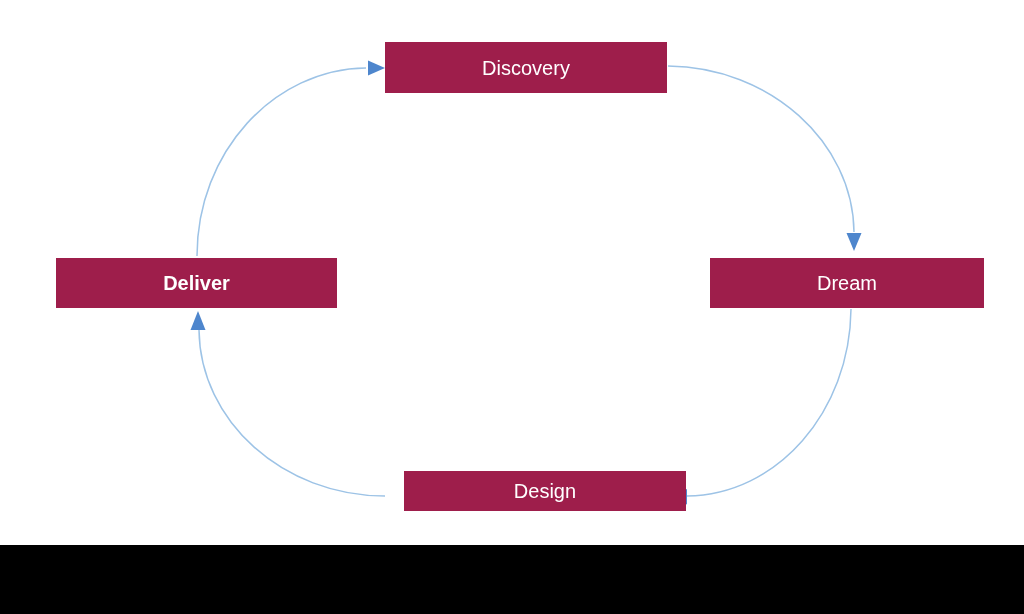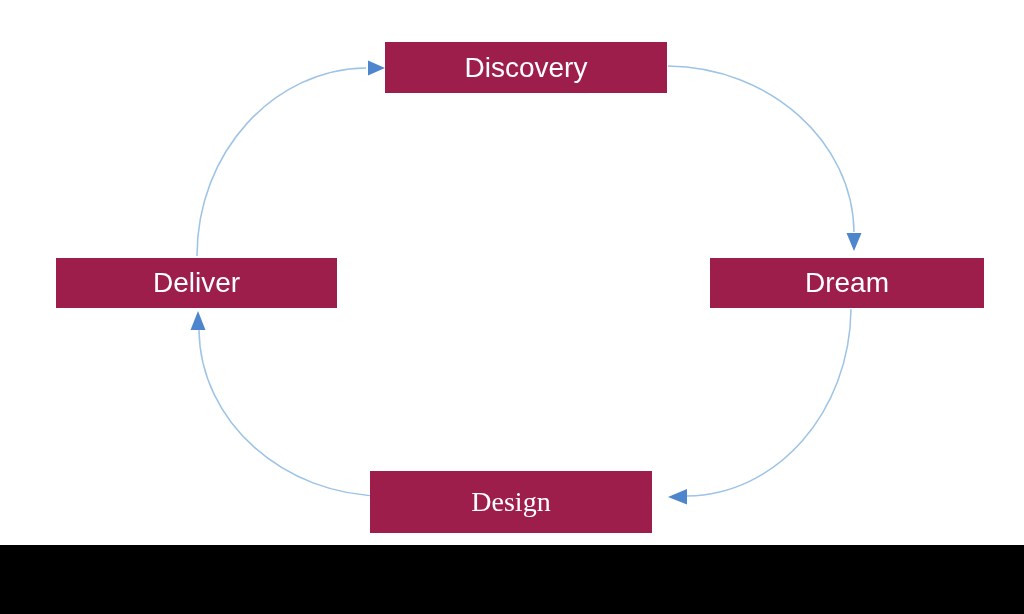--- a/index.html
+++ b/index.html
@@ -30,27 +30,27 @@
     fill: var(--arrow-head, #4E86CD);
     stroke: none;
   }
   .node {
     position: absolute;
     background: var(--node-fill, #9E1E4B);
     color: var(--node-text, #ffffff);
     display: flex;
     align-items: center;
     justify-content: center;
-    font-size: 28px;
+    font-size: 20px;
     line-height: 1;
   }
   .node-discovery { left: 385px; top: 42px;  width: 282px; height: 51px; }
   .node-dream     { left: 710px; top: 258px; width: 274px; height: 50px; }
-  .node-design    { left: 370px; top: 471px; width: 282px; height: 62px; font-family: Liberation Serif, serif; }
-  .node-deliver   { left: 56px;  top: 258px; width: 281px; height: 50px; }
+  .node-design    { left: 404px; top: 471px; width: 282px; height: 40px; }
+  .node-deliver   { left: 56px;  top: 258px; width: 281px; height: 50px; font-weight: bold; }
   .footer-bar {
     position: absolute;
     left: 0;
     top: 545px;
     width: 1024px;
     height: 69px;
     background: var(--footer-bar, #000000);
   }
 </style>
 </head>

